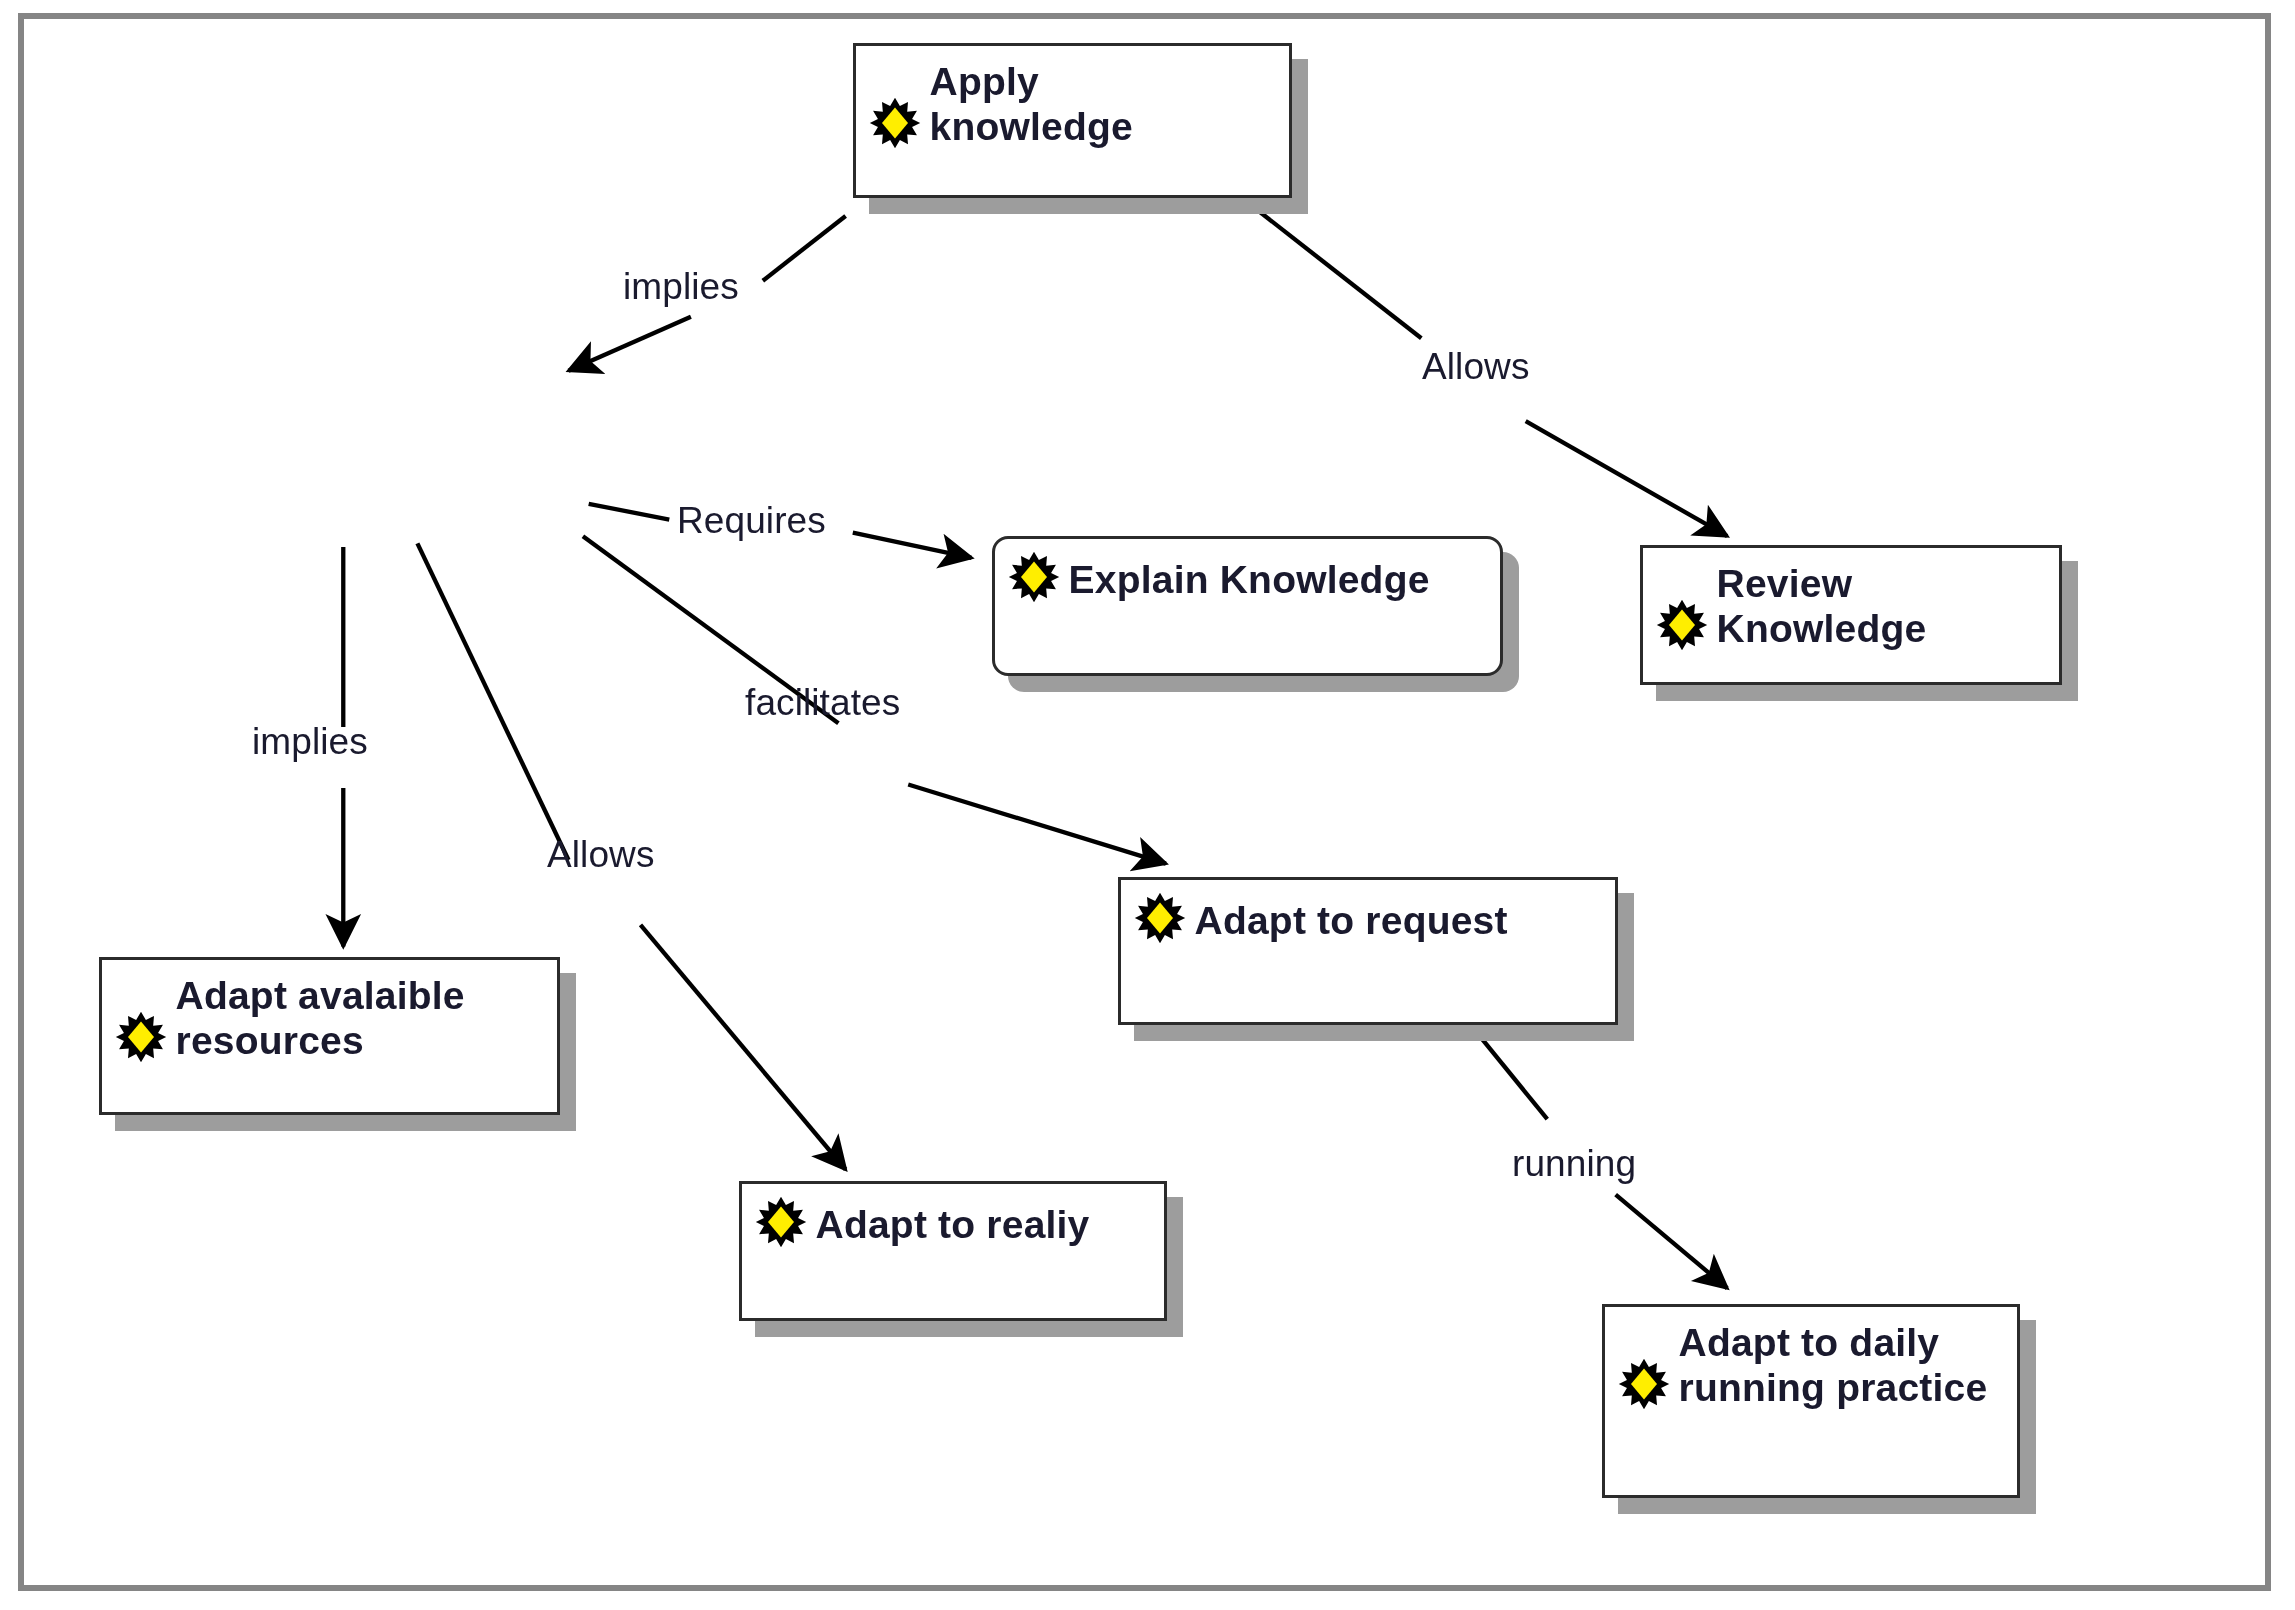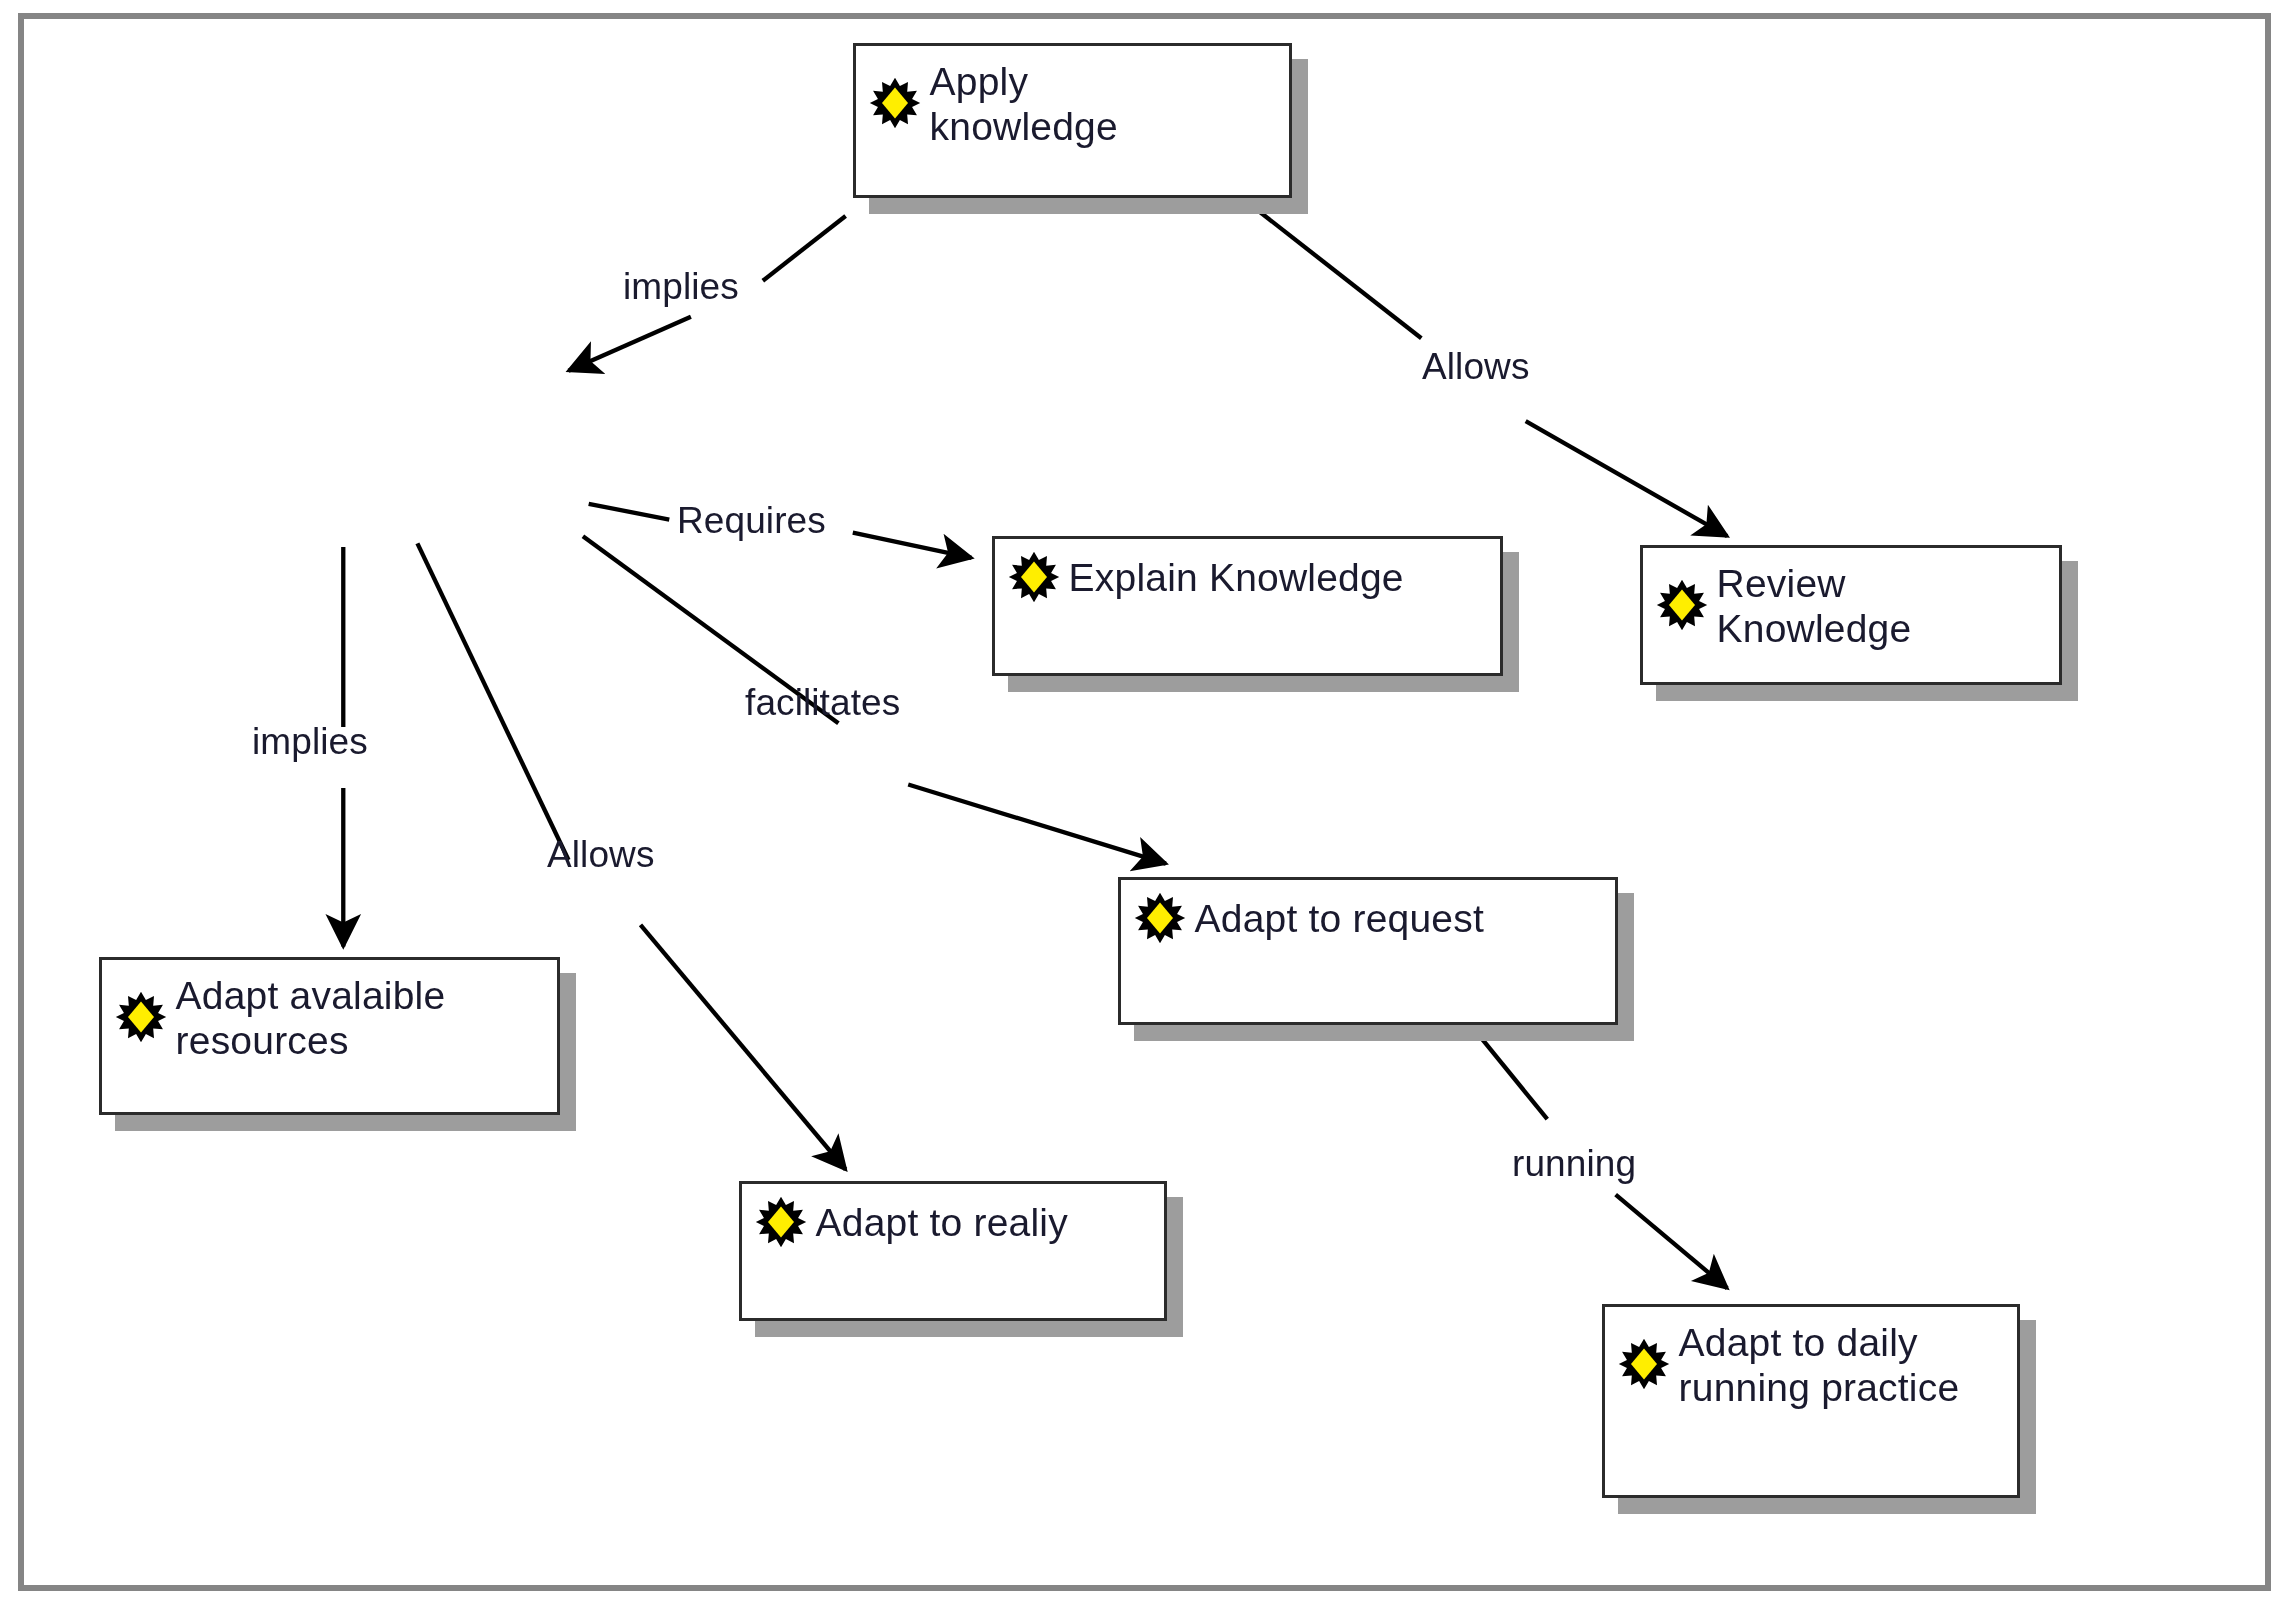--- a/index.html
+++ b/index.html
@@ -66,21 +66,22 @@
     display: inline;
     font-size: 39px;
     line-height: 1.16;
     color: #1a1a2e;
     letter-spacing: 0.2px;
     font-family: "Liberation Sans", sans-serif;
     white-space: pre-line;
   }
   .node-row {
     display: flex;
-    align-items: center;
+    align-items: flex-end;
+    font-weight: bold;
   }
   .node-textwrap {
     padding-top: 1.4px;
   }
 
   
   .edge-label {
     position: absolute;
     font-size: 37px;
     color: #1a1a2e;
@@ -164,21 +165,21 @@
         </span>
         <span class="node-textwrap">
           <span class="node-label">Apply
 knowledge</span>
         </span>
       </div>
     </div>
   </div>
 
 
-  <div class="node" style="left:992px; top:536px; width:511px; height:140px;">
+  <div class="node" style="left:992px; top:536px; width:511px; height:140px;border-radius:16px;">
     <div class="node-inner">
       <div class="node-row">
         <span class="node-icon">
           <svg viewBox="0 0 64 64" xmlns="http://www.w3.org/2000/svg">
             <path d="M32 1 L38 11 L48 6 L47 18 L59 17 L53 27 L63 32 L53 37 L59 47 L47 46 L48 58 L38 53 L32 63 L26 53 L16 58 L17 46 L5 47 L11 37 L1 32 L11 27 L5 17 L17 18 L16 6 L26 11 Z" fill="#000000"></path>
             <path d="M32 13 L48 32 L32 51 L16 32 Z" fill="#ffee00"></path>
           </svg>
         </span>
         <span class="node-textwrap">
           <span class="node-label">Explain Knowledge</span>

